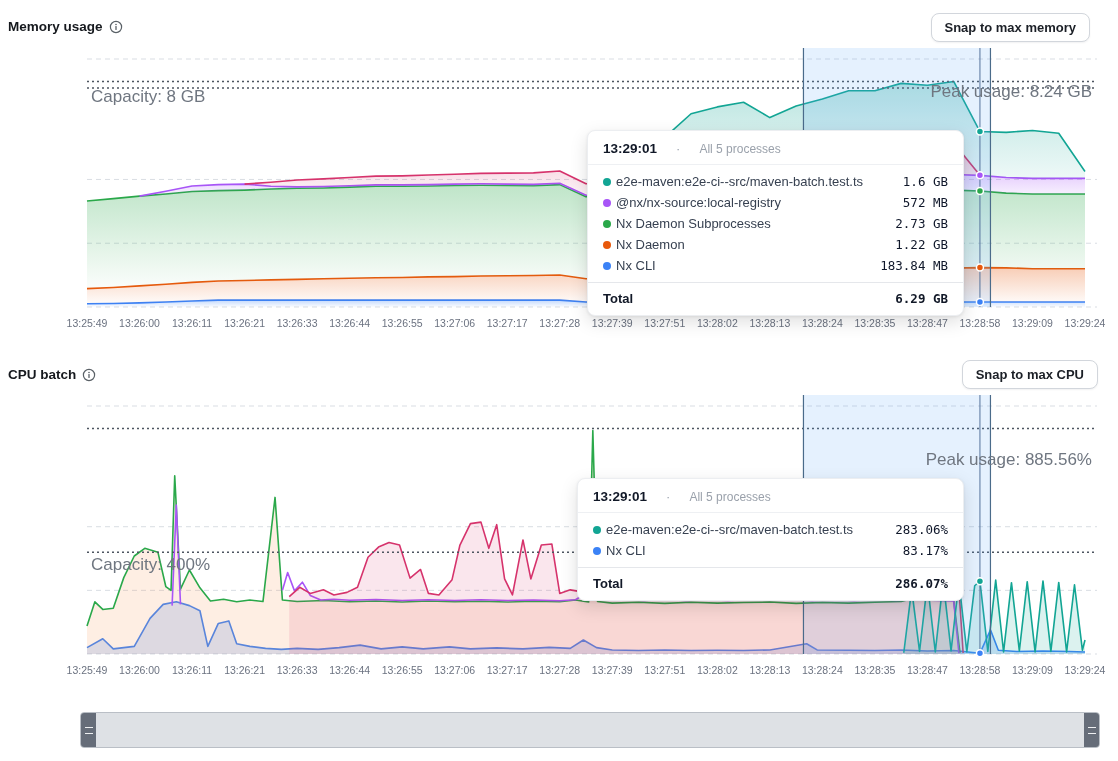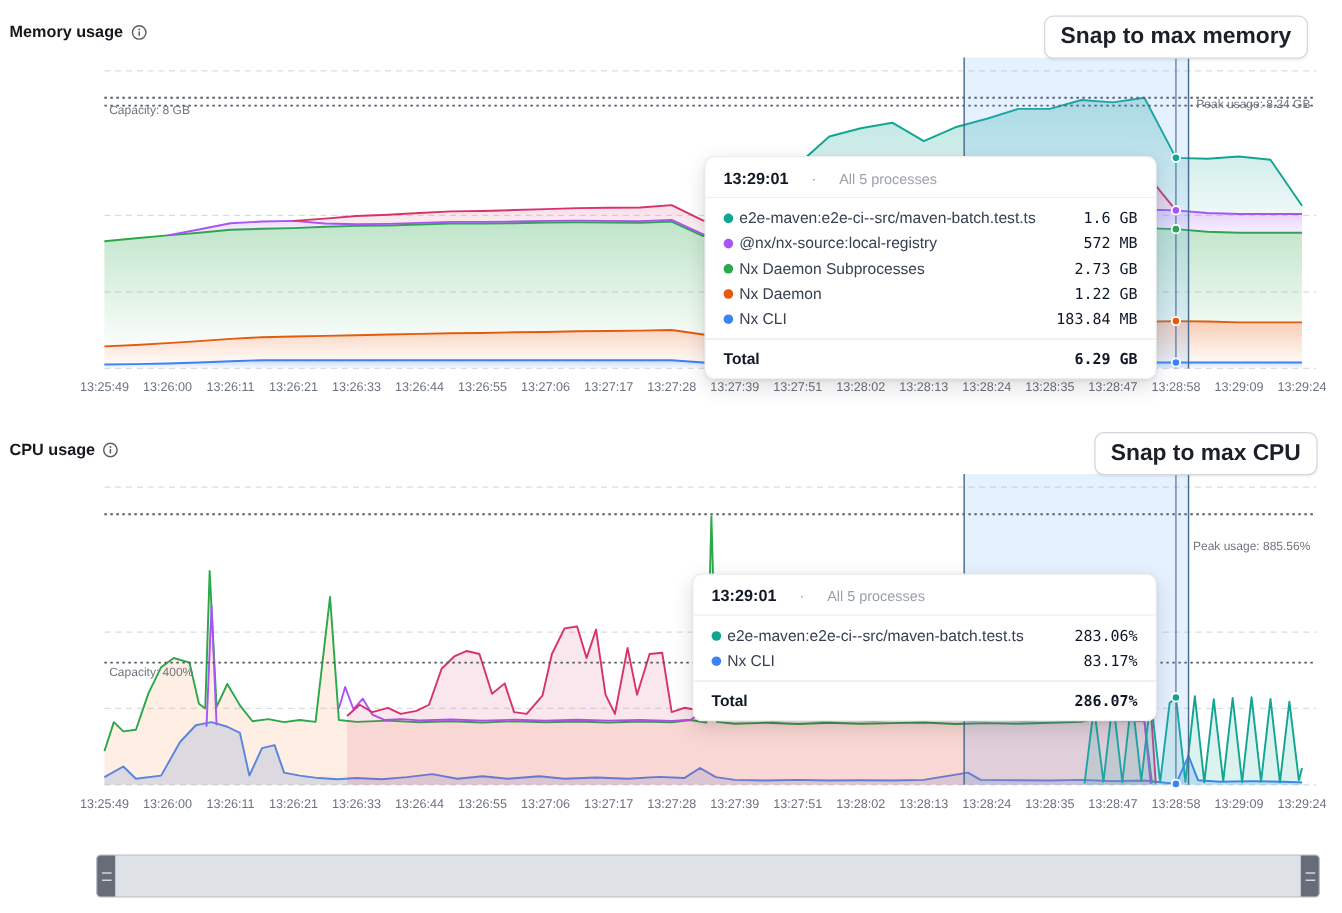--- a/index.html
+++ b/index.html
@@ -8,29 +8,29 @@
   .canvas { position:relative; width:1118px; height:761px; background:#fff; overflow:hidden;padding-left:16px; }
   #charts-svg { position:absolute; left:0; top:0; z-index:1; }
 
   .chart-header { position:absolute; left:8px; display:flex; align-items:center; gap:6px; z-index:2; }
   .chart-title { font-size:13.5px; font-weight:700; color:#15181d; }
   .info-icon { display:inline-flex; margin-top:1px; }
   #mem-header { top:19px; }
   #cpu-header { top:367px; }
 
   .snap-btn { position:absolute; z-index:3; background:#fff; border:1px solid #d2d6dc; border-radius:8px;
-              padding:6px 13px; font-family:"Liberation Sans",sans-serif; font-size:19px; font-weight:700;
+              padding:6px 13px; font-family:"Liberation Sans",sans-serif; font-size:13px; font-weight:700;
               color:#1b1f26; box-shadow:0 1px 2px rgba(16,24,40,.06); cursor:pointer; }
   #mem-snap { top:13px; right:28px; }
   #cpu-snap { top:360px; right:20px; }
 
   .y-labels, .x-labels { position:absolute; left:0; top:0; z-index:2; }
   .x-tick { position:absolute; transform:translateX(-50%); font-size:10.5px; color:#6b7280; white-space:nowrap; }
 
-  .ref-label { position:absolute; z-index:2; font-size:10px; color:#6f7680; }
+  .ref-label { position:absolute; z-index:2; font-size:17px; color:#6f7680; }
   #mem-cap-label { left:91px; top:87px; }
   #mem-peak-label { right:26px; top:82px; }
   #cpu-cap-label { left:91px; top:555px; }
   #cpu-peak-label { right:26px; top:450px; }
 
   .tooltip { position:absolute; z-index:6; background:#fff; border:1px solid #eceef1; border-radius:8px;
              box-shadow:0 6px 18px rgba(0,0,0,.13), 0 1px 3px rgba(0,0,0,.07); font-size:13px; }
   #mem-tooltip { left:587px; top:130px; width:377px; }
   #cpu-tooltip { left:577px; top:478px; width:387px; }
   .tt-header { display:flex; align-items:center; gap:19px; padding:10px 15px 8px; border-bottom:1px solid #eef0f3; }
@@ -213,21 +213,21 @@
           <span class="tt-val">183.84 MB</span>
         </div>
       </div>
     <div class="tt-total">
       <span class="tt-name">Total</span>
       <span class="tt-val">6.29 GB</span>
     </div>
   </div>
 
   <div class="chart-header" id="cpu-header">
-    <span class="chart-title">CPU usage</span>
+    <span class="chart-title">CPU batch</span>
     <span class="info-icon">
       <svg width="14" height="14" viewBox="0 0 14 14">
           <circle cx="7" cy="7" r="5.6" fill="none" stroke="#596066" stroke-width="1.2"></circle>
           <circle cx="7" cy="4.5" r="0.8" fill="#596066"></circle>
           <rect x="6.35" y="6" width="1.3" height="4" rx="0.6" fill="#596066"></rect>
         </svg>
     </span>
   </div>
   <button class="snap-btn" id="cpu-snap">Snap to max CPU</button>
 

